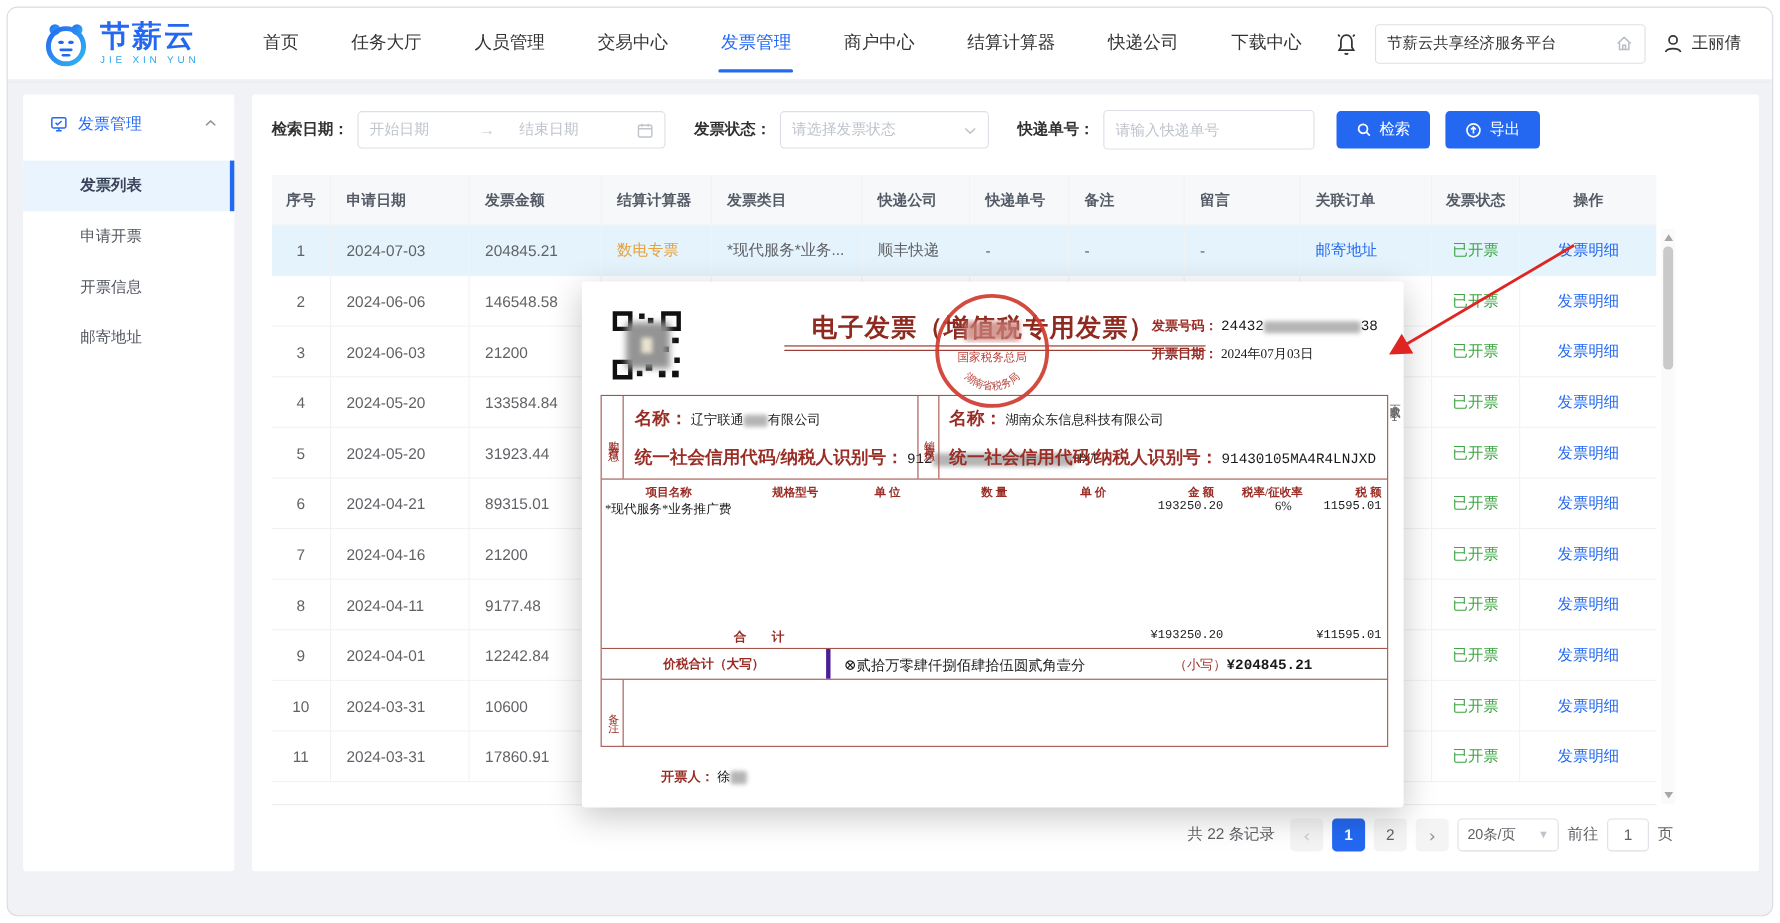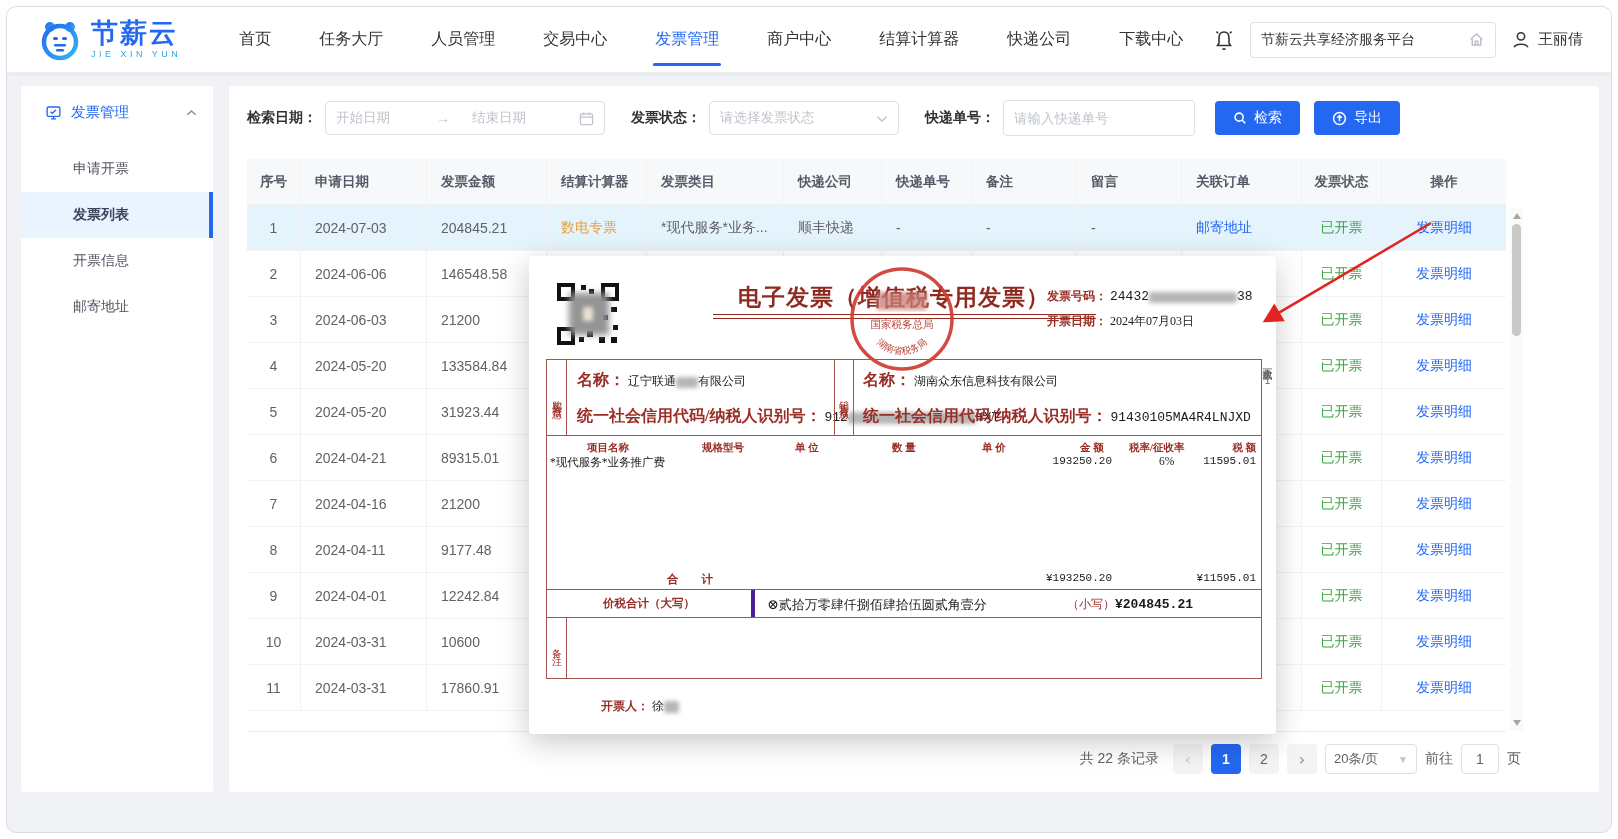--- a/index.html
+++ b/index.html
@@ -238,22 +238,22 @@
           </svg>
         </span>
         <span>发票管理</span>
         <span class="chev">
           <svg width="11" height="8" viewBox="0 0 12 8" fill="none" stroke="#8a9099" stroke-width="1.6">
             <path d="M1.5 6 L6 1.8 L10.5 6"></path>
           </svg>
         </span>
       </div>
       <div style="height:8px"></div>
-      <div class="side-item">申请开票</div>
-        <div class="side-item active">发票列表</div>
+      <div class="side-item active">发票列表</div>
+        <div class="side-item">申请开票</div>
         <div class="side-item">开票信息</div>
         <div class="side-item">邮寄地址</div>
     </div>
 
     <div class="panel">
 
       <div class="filters">
         <span class="f-label">检索日期：</span>
         <div class="date-range">
           <span class="ph">开始日期</span>

